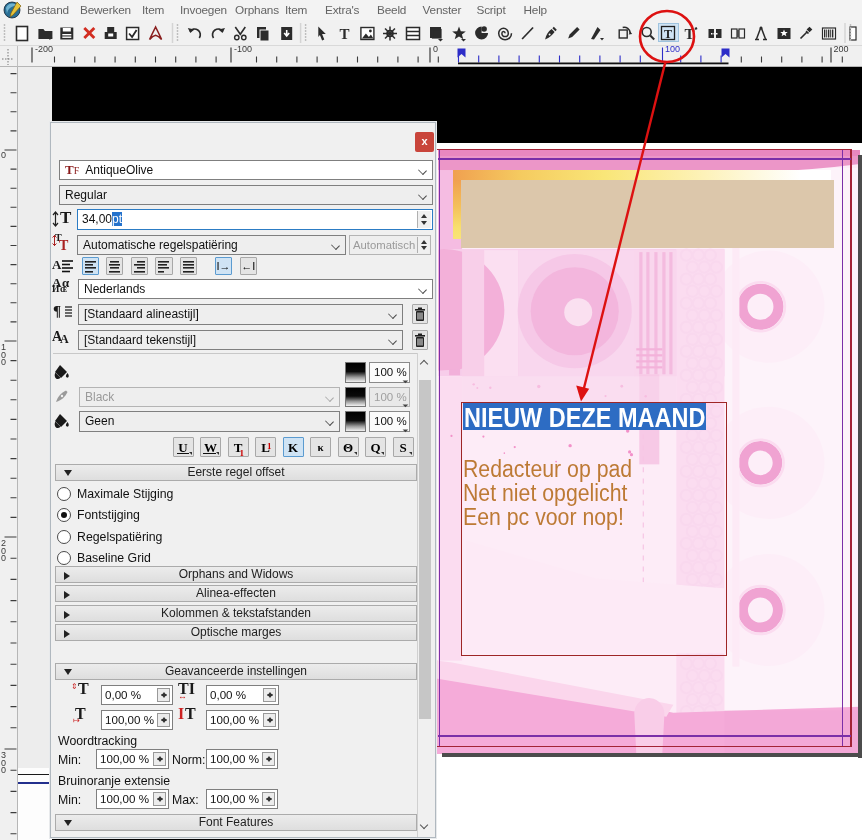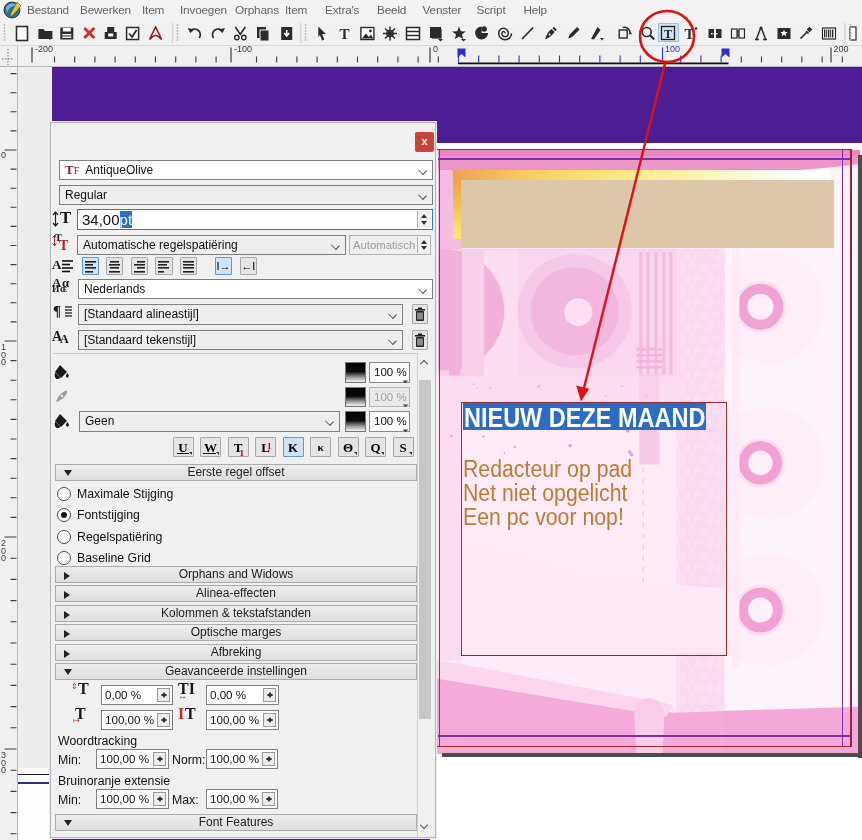--- a/index.html
+++ b/index.html
@@ -1,15 +1,15 @@
 <!DOCTYPE html>
 <html><head><meta charset="utf-8"><style>
 *{margin:0;padding:0;box-sizing:border-box;}
 html,body{width:862px;height:840px;overflow:hidden;}
-#app{position:absolute;left:0;top:0;width:862px;height:840px;background:#4c1d95;
+#app{position:absolute;left:0;top:0;width:862px;height:840px;background:#000000;
   font-family:"Liberation Sans",sans-serif;}
 .abs{position:absolute;}
 
 #menubar{left:0;top:0;width:862px;height:20px;background:#f3f3f3;}
 #menubar span{position:absolute;top:3px;font-size:11.8px;color:#646464;letter-spacing:-0.2px;}
 
 #toolbar{left:0;top:20px;width:862px;height:26px;background:#f1f1f1;border-bottom:1px solid #d9d9d9;}
 
 #corner{left:0;top:46px;width:18px;height:21px;background:#f0f0f0;border-right:1px solid #c0c0c0;border-bottom:1px solid #b6b6b6;}
 #hruler{left:18px;top:46px;width:844px;height:21px;background:#f0f0f0;border-bottom:1px solid #b6b6b6;}
@@ -535,21 +535,21 @@
 <div id="headline" class="abs">NIEUW DEZE MAAND</div>
 <div id="orangetxt" class="abs">Redacteur op pad<br>Net niet opgelicht<br>Een pc voor nop!</div>
 <div id="panel" class="abs">
       <div id="pclose">x</div>
       <div class="combo " style="left:8.0px;top:37.3px;width:373.5px;height:20.5px;padding-left:5px"><span style="font-family:'Liberation Serif',serif;color:#8a1a1a;font-weight:bold;font-size:13px">T</span><span style="font-family:'Liberation Serif',serif;color:#8a1a1a;font-size:10px">F</span>&nbsp; AntiqueOlive<i class="chev"></i></div>
       <div class="combo gray" style="left:8.0px;top:62.0px;width:373.5px;height:20.5px;padding-left:5px">Regular<i class="chev"></i></div>
       <svg style="position:absolute;left:1px;top:88px" width="7" height="17">
         <path d="M3.5 1 V15 M1 4 L3.5 1 L6 4 M1 12 L3.5 15 L6 12" stroke="#222" stroke-width="1.2" fill="none"></path>
       </svg>
       <div class="picon" style="left:9px;top:85px;font-size:17px;font-weight:bold">T</div>
-      <div class="spinbox" style="left:26px;top:86.3px;width:355.5px;height:21.6px;border:1.4px solid #2c7cc4;font-size:15px;line-height:19px">34,00<span style="background:#2472cc;color:#fff">pt</span><span class="spinner"></span></div>
+      <div class="spinbox" style="left:26px;top:86.3px;width:355.5px;height:21.6px;border:1.4px solid #2c7cc4;font-size:12px;line-height:19px">34,00<span style="background:#2472cc;color:#fff">pt</span><span class="spinner"></span></div>
       <div class="picon" style="left:4px;top:109px;font-size:10px;font-weight:bold">T</div>
       <svg style="position:absolute;left:1px;top:112px" width="5" height="12">
         <path d="M2.5 0 V11 M0.5 2.5 L2.5 0.5 L4.5 2.5 M0.5 8.5 L2.5 10.5 L4.5 8.5" stroke="#a22" stroke-width="1" fill="none"></path>
       </svg>
       <div class="picon" style="left:8px;top:115px;font-size:14px;font-weight:bold;color:#a22">T</div>
       <div class="combo gray" style="left:26.0px;top:112.3px;width:269.0px;height:20.5px;padding-left:5px">Automatische regelspatiëring<i class="chev"></i></div>
       <div class="spinbox" style="left:298px;top:112.3px;width:82px;height:20.5px;background:#eee;color:#9a9a9a;border-color:#b4b4b4;font-size:11.3px;padding-left:3px">Automatisch<span class="spinner" style="width:12px"></span></div>
       <div class="picon" style="left:1px;top:134px;font-size:13px;font-weight:bold">A</div>
       <svg style="position:absolute;left:11px;top:136px" width="12" height="14">
         <g stroke="#111" stroke-width="1.6">
@@ -641,20 +641,21 @@
           <path d="M8 2 L15 9 L9 15 L3 9 Z" fill="#1a1a1a"></path>
           <path d="M3.2 9.5 L8.5 14.8 Q6 17 4 15.5 Q2 14 3.2 9.5 Z" fill="#1a1a1a"></path>
           <path d="M15.5 10 q2 2.8 0.8 4.2 q-1.4 1.2 -2.4 -0.6 q-0.4 -1.4 1.6 -3.6 Z" fill="#1a1a1a"></path>
         </svg></div>
       <div class="swatch" style="left:294px;top:239.5px"></div>
       <div class="pctbox" style="left:318px;top:239.5px">100 %</div>
       <div style="position:absolute;left:1px;top:265.2px"><svg width="20" height="18" viewBox="0 0 20 18">
           <path d="M4 14 C6 8 9 5 14 2.5 L15.5 4 C13 9 10 12 4 14 Z" fill="#9a9a9a"></path>
           <circle cx="10" cy="8" r="1.2" fill="#f0f0f0"></circle>
         </svg></div>
+      <div class="combo gray dis" style="left:28.0px;top:264.2px;width:261.4px;height:20.5px;padding-left:5px">Black<i class="chev"></i></div>
       <div class="swatch" style="left:294px;top:264.2px"></div>
       <div class="pctbox dis" style="left:318px;top:264.2px">100 %</div>
       <div style="position:absolute;left:1px;top:289.9px"><svg width="20" height="18" viewBox="0 0 20 18">
           <path d="M8 2 L15 9 L9 15 L3 9 Z" fill="#1a1a1a"></path>
           <path d="M3.2 9.5 L8.5 14.8 Q6 17 4 15.5 Q2 14 3.2 9.5 Z" fill="#1a1a1a"></path>
           <path d="M15.5 10 q2 2.8 0.8 4.2 q-1.4 1.2 -2.4 -0.6 q-0.4 -1.4 1.6 -3.6 Z" fill="#1a1a1a"></path>
         </svg></div>
       <div class="combo gray" style="left:28.0px;top:288.9px;width:261.4px;height:20.5px;padding-left:5px">Geen<i class="chev"></i></div>
       <div class="swatch" style="left:294px;top:288.9px"></div>
       <div class="pctbox" style="left:318px;top:288.9px">100 %</div>
@@ -673,21 +674,20 @@
       <div class="radio on" style="left:5.5px;top:385.8px"></div>
       <div class="rlab" style="left:26px;top:385.8px">Fontstijging</div>
       <div class="radio" style="left:5.5px;top:407.1px"></div>
       <div class="rlab" style="left:26px;top:407.1px">Regelspatiëring</div>
       <div class="radio" style="left:5.5px;top:428.4px"></div>
       <div class="rlab" style="left:26px;top:428.4px">Baseline Grid</div>
       <div class="shdr" style="top:443.0px"><i class="closed"></i>Orphans and Widows</div>
       <div class="shdr" style="top:462.5px"><i class="closed"></i>Alinea-effecten</div>
       <div class="shdr" style="top:482.0px"><i class="closed"></i>Kolommen &amp; tekstafstanden</div>
       <div class="shdr" style="top:501.5px"><i class="closed"></i>Optische marges</div>
-      <div class="shdr" style="top:521.0px"><i class="closed"></i>Afbreking</div>
       <div class="shdr" style="top:540.5px"><i class="open"></i>Geavanceerde instellingen</div>
       <div class="picon" style="left:20px;top:559px;font-size:8px;color:#c22">⇕</div>
       <div class="picon" style="left:27px;top:557px;font-size:16px;font-weight:bold">T</div>
       <div class="spinbox" style="left:50.0px;top:562.5px;width:72.0px;height:20px;font-size:11.6px;padding-left:3px">0,00 %<span class="spinner" style="width:13px;right:2px;top:2px;bottom:2px;border:1px solid #999;background:#ececec"></span></div>
       <div class="picon" style="left:127px;top:557px;font-size:16px;font-weight:bold">TI</div>
       <div class="picon" style="left:127px;top:568px;font-size:9px;color:#c22">↔</div>
       <div class="spinbox" style="left:155.0px;top:562.5px;width:73.0px;height:20px;font-size:11.6px;padding-left:3px">0,00 %<span class="spinner" style="width:13px;right:2px;top:2px;bottom:2px;border:1px solid #999;background:#ececec"></span></div>
       <div class="picon" style="left:24px;top:582px;font-size:16px;font-weight:bold">T</div>
       <div class="picon" style="left:22px;top:593px;font-size:8px;color:#c22">↦</div>
       <div class="spinbox" style="left:50.0px;top:587.5px;width:72.0px;height:20px;font-size:11.6px;padding-left:3px">100,00 %<span class="spinner" style="width:13px;right:2px;top:2px;bottom:2px;border:1px solid #999;background:#ececec"></span></div>

